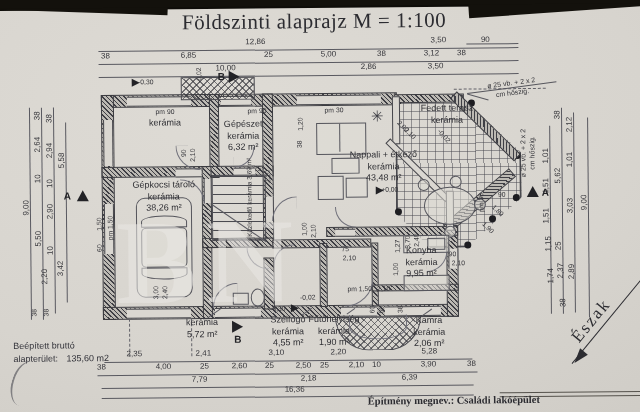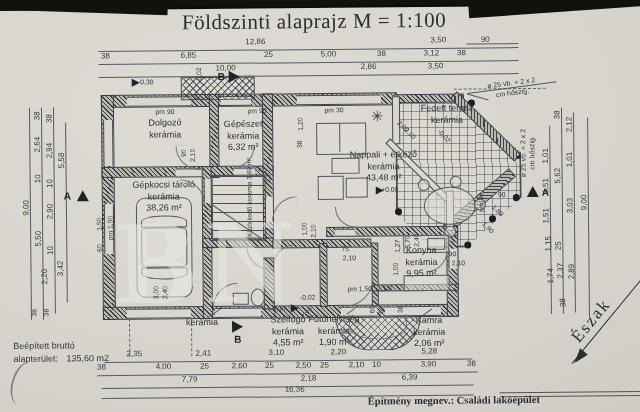--- a/index.html
+++ b/index.html
@@ -177,21 +177,20 @@
       <div class="furn" style="left:427px;top:239px;width:16px;height:10px;"></div>
       <div class="furn" style="left:403px;top:276px;width:44px;height:14px;"></div>
       <div class="arc" style="left:212px;top:282px;width:24px;height:24px;border-right:none;border-bottom:none;border-radius:100% 0 0 0;"></div>
       <div class="furn" style="left:250px;top:288px;width:12px;height:16px;border-radius:50%;"></div>
       <div class="furn" style="left:232px;top:292px;width:14px;height:10px;"></div>
       <span class="dim" style="left:372px;top:108px;font-size:15px;color:#3f3f45;">✳</span>
 
       <div class="wm">BN</div>
 
       <div class="room" style="left:120px;top:116px;width:92px;">
-        <div class="nm">Dolgozó</div>
         <div>kerámia</div>
       </div>
       <div class="room" style="left:207px;top:118px;width:74px;">
         <div class="nm">Gépészet</div>
         <div>kerámia</div>
         <div>6,32 m²</div>
       </div>
       <div class="room" style="left:126px;top:178px;width:76px;">
         <div class="nm">Gépkocsi tároló</div>
         <div>kerámia</div>
@@ -211,20 +210,21 @@
         <div class="nm">Fedett terasz</div>
         <div>kerámia</div>
       </div>
       <div class="room" style="left:386px;top:246px;width:70px;">
         <div class="nm">Konyha</div>
         <div>kerámia</div>
         <div>9,95 m²</div>
       </div>
       <div class="room" style="left:155px;top:316px;width:92px;">
         <div>kerámia</div>
+        <div>5,72 m²</div>
       </div>
       <div class="room" style="left:248px;top:314px;width:78px;">
         <div class="nm">Szélfogó</div>
         <div>kerámia</div>
         <div>4,55 m²</div>
       </div>
       <div class="room" style="left:296px;top:314px;width:74px;">
         <div class="nm">Fűtőhelyiség</div>
         <div>kerámia</div>
         <div>1,90 m²</div>
@@ -286,21 +286,21 @@
           <span class="dim row" style="left: 162px; top: 365px; transform: translate(-50%, -50%);">4,00</span>
           <span class="dim row" style="left: 203px; top: 365px; transform: translate(-50%, -50%);">25</span>
           <span class="dim row" style="left: 238px; top: 365px; transform: translate(-50%, -50%);">2,60</span>
           <span class="dim row" style="left: 268px; top: 365px; transform: translate(-50%, -50%);">25</span>
           <span class="dim row" style="left: 302px; top: 365px; transform: translate(-50%, -50%);">2,50</span>
           <span class="dim row" style="left: 323px; top: 365px; transform: translate(-50%, -50%);">25</span>
           <span class="dim row" style="left: 355px; top: 365px; transform: translate(-50%, -50%);">2,10</span>
           <span class="dim row" style="left: 375px; top: 365px; transform: translate(-50%, -50%);">10</span>
           <span class="dim row" style="left: 427px; top: 365px; transform: translate(-50%, -50%);">3,90</span>
           <span class="dim row" style="left: 470px; top: 365px; transform: translate(-50%, -50%);">38</span>
-          <span class="dim row" style="left: 188px; top: 378px; transform: translate(-50%, -50%);">7,79</span>
+          <span class="dim row" style="left: 198px; top: 378px; transform: translate(-50%, -50%);">7,79</span>
           <span class="dim row" style="left: 307px; top: 378px; transform: translate(-50%, -50%);">2,18</span>
           <span class="dim row" style="left: 408px; top: 378px; transform: translate(-50%, -50%);">6,39</span>
           <span class="dim row" style="left: 293px; top: 389px; transform: translate(-50%, -50%);">16,36</span>
           <span class="dim side" style="left: 26px; top: 205px; transform: translate(-50%, -50%) rotate(-90deg);">9,00</span>
           <span class="dim side" style="left: 38px; top: 113px; transform: translate(-50%, -50%) rotate(-90deg);">38</span>
           <span class="dim side" style="left: 38px; top: 142px; transform: translate(-50%, -50%) rotate(-90deg);">2,64</span>
           <span class="dim side" style="left: 38px; top: 176px; transform: translate(-50%, -50%) rotate(-90deg);">10</span>
           <span class="dim side" style="left: 38px; top: 236px; transform: translate(-50%, -50%) rotate(-90deg);">5,50</span>
           <span class="dim side" style="left: 44px; top: 274px; transform: translate(-50%, -50%) rotate(-90deg);">2,20</span>
           <span class="dim side" style="left: 50px; top: 116px; transform: translate(-50%, -50%) rotate(-90deg);">38</span>

